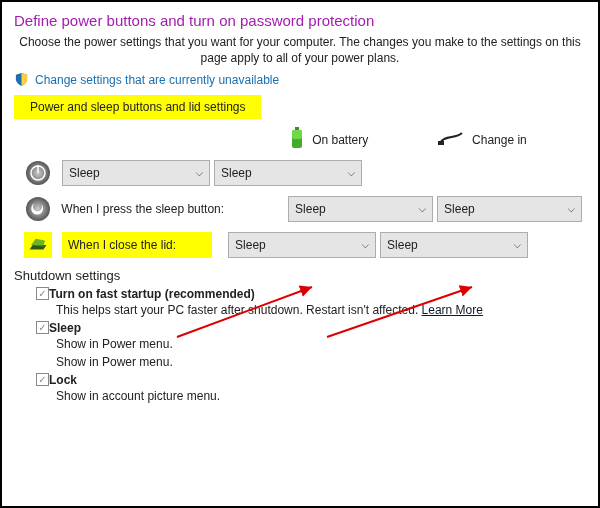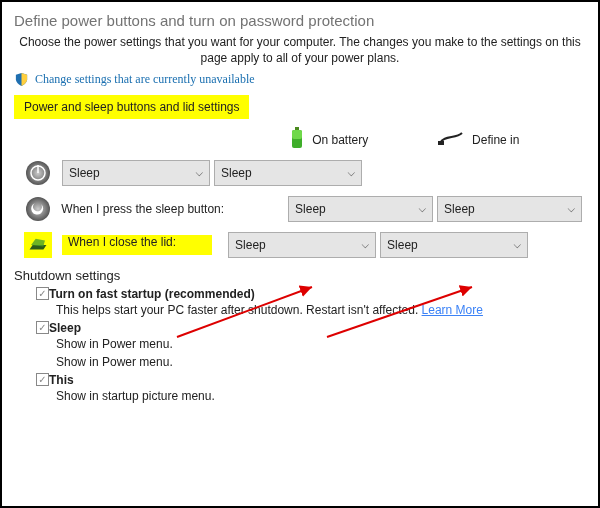--- a/index.html
+++ b/index.html
@@ -9,44 +9,43 @@
     font-size: 12px;
     color: #222;
     width: 600px;
     height: 508px;
     border: 2px solid #000;
     padding: 10px 12px;
     position: relative;
     background: #fff;
   }
   .title {
-    color: #737373;
+    color: #a21caf;
     font-size: 15px;
     margin-bottom: 6px;
     font-weight: 400;
   }
   .subtitle {
     font-size: 12px;
     line-height: 1.3;
     margin-bottom: 6px;
     text-align: center;
   }
   .link-row {
     display: flex;
     align-items: center;
     gap: 6px;
     margin-bottom: 8px;
-    font-family: Liberation Serif, serif;
   }
   .shield {
     width: 15px; height: 15px;
     flex: none;
   }
   .link { color: #1a6fb0; font-size: 12px; }
-  .hl { background: #ffff00; display: inline-block; padding: 5px 10px; }
+  .hl { background: #ffff00; display: inline-block; padding: 5px 16px; }
   .sect-header { margin: 2px 0 8px 0; font-size: 12px; }
 
   .col-headers {
     display: flex;
     align-items: center;
     margin: 4px 0 1px 0;
   }
   .col-headers .spacer { width: 280px; }
   .col-headers .hdr {
     width: 150px;
@@ -93,21 +92,21 @@
   .sd-row .line1 { display: flex; align-items: flex-start; }
   .sd-row .desc { margin-left: 20px; margin-top: 2px; color:#222; }
   .cb {
     width: 13px; height: 13px;
     border: 1px solid #888;
     display: inline-flex; align-items:center; justify-content:center;
     background:#fff;
     font-size: 10px; color:#888;
   }
   .cb.on::after { content:"✓"; }
-  .learn { color:#3b82f6; text-decoration: underline; }
+  .learn { color:#0f172a; text-decoration: underline; }
 
   
   .arrow {
     position: absolute;
     pointer-events: none;
   }
 </style>
 </head>
 <body>
 
@@ -140,21 +139,21 @@
     </span>
     <span>On battery</span>
   </div>
   <div class="hdr">
     <span>
       <svg width="26" height="14" viewBox="0 0 26 14">
           <path d="M2 12 C6 4 18 8 24 2" stroke="#222" stroke-width="2" fill="none"></path>
           <rect x="0" y="10" width="6" height="4" fill="#222"></rect>
         </svg>
     </span>
-    <span>Define in</span>
+    <span>Change in</span>
   </div>
 </div>
 
 <div class="opt-row">
   <span class="ic">
     <svg width="26" height="26" viewBox="0 0 26 26">
         <circle cx="13" cy="13" r="12" fill="url(#g1)"></circle>
         <defs>
           <radialGradient id="g1">
             <stop offset="0" stop-color="#ccc"></stop>
@@ -199,21 +198,21 @@
   </div>
 </div>
 
 <div class="opt-row">
   <span class="ic hl" style="padding:3px 4px;">
     <svg width="26" height="20" viewBox="0 0 26 20">
         <path d="M2 16 L20 16 L24 10 L6 10 Z" fill="#2c5a1a"></path>
         <path d="M4 10 L10 2 L22 4 L20 12 Z" fill="#4aa02c" opacity="0.8"></path>
       </svg>
   </span>
-  <span class="lbl hl" style="padding:0 36px 6px 6px;">When I close the lid:</span>
+  <span class="lbl hl" style="padding:6px 36px 6px 6px;">When I close the lid:</span>
   <div class="sel">
     <span>Sleep</span>
     <span class="chev">⌵</span>
   </div>
   <div class="sel">
     <span>Sleep</span>
     <span class="chev">⌵</span>
   </div>
 </div>
 
@@ -237,23 +236,23 @@
   <div class="desc">Show in Power menu.</div>
 </div>
 
 <div class="sd-row">
   <div class="desc">Show in Power menu.</div>
 </div>
 
 <div class="sd-row">
   <div class="line1">
     <span class="cb on"></span>
-    <b>This</b>
-  </div>
-  <div class="desc">Show in startup picture menu.</div>
+    <b>Lock</b>
+  </div>
+  <div class="desc">Show in account picture menu.</div>
 </div>
 
 <svg class="arrow" style="left:170px; top:280px;" width="150" height="60">
   <defs>
       <marker id="ah1" markerWidth="8" markerHeight="8" refX="6" refY="3" orient="auto">
         <path d="M0,0 L6,3 L0,6 Z" fill="#d00"></path>
       </marker>
     </defs>
   <line x1="5" y1="55" x2="140" y2="5" stroke="#d00" stroke-width="2" marker-end="url(#ah1)"></line>
 </svg>

